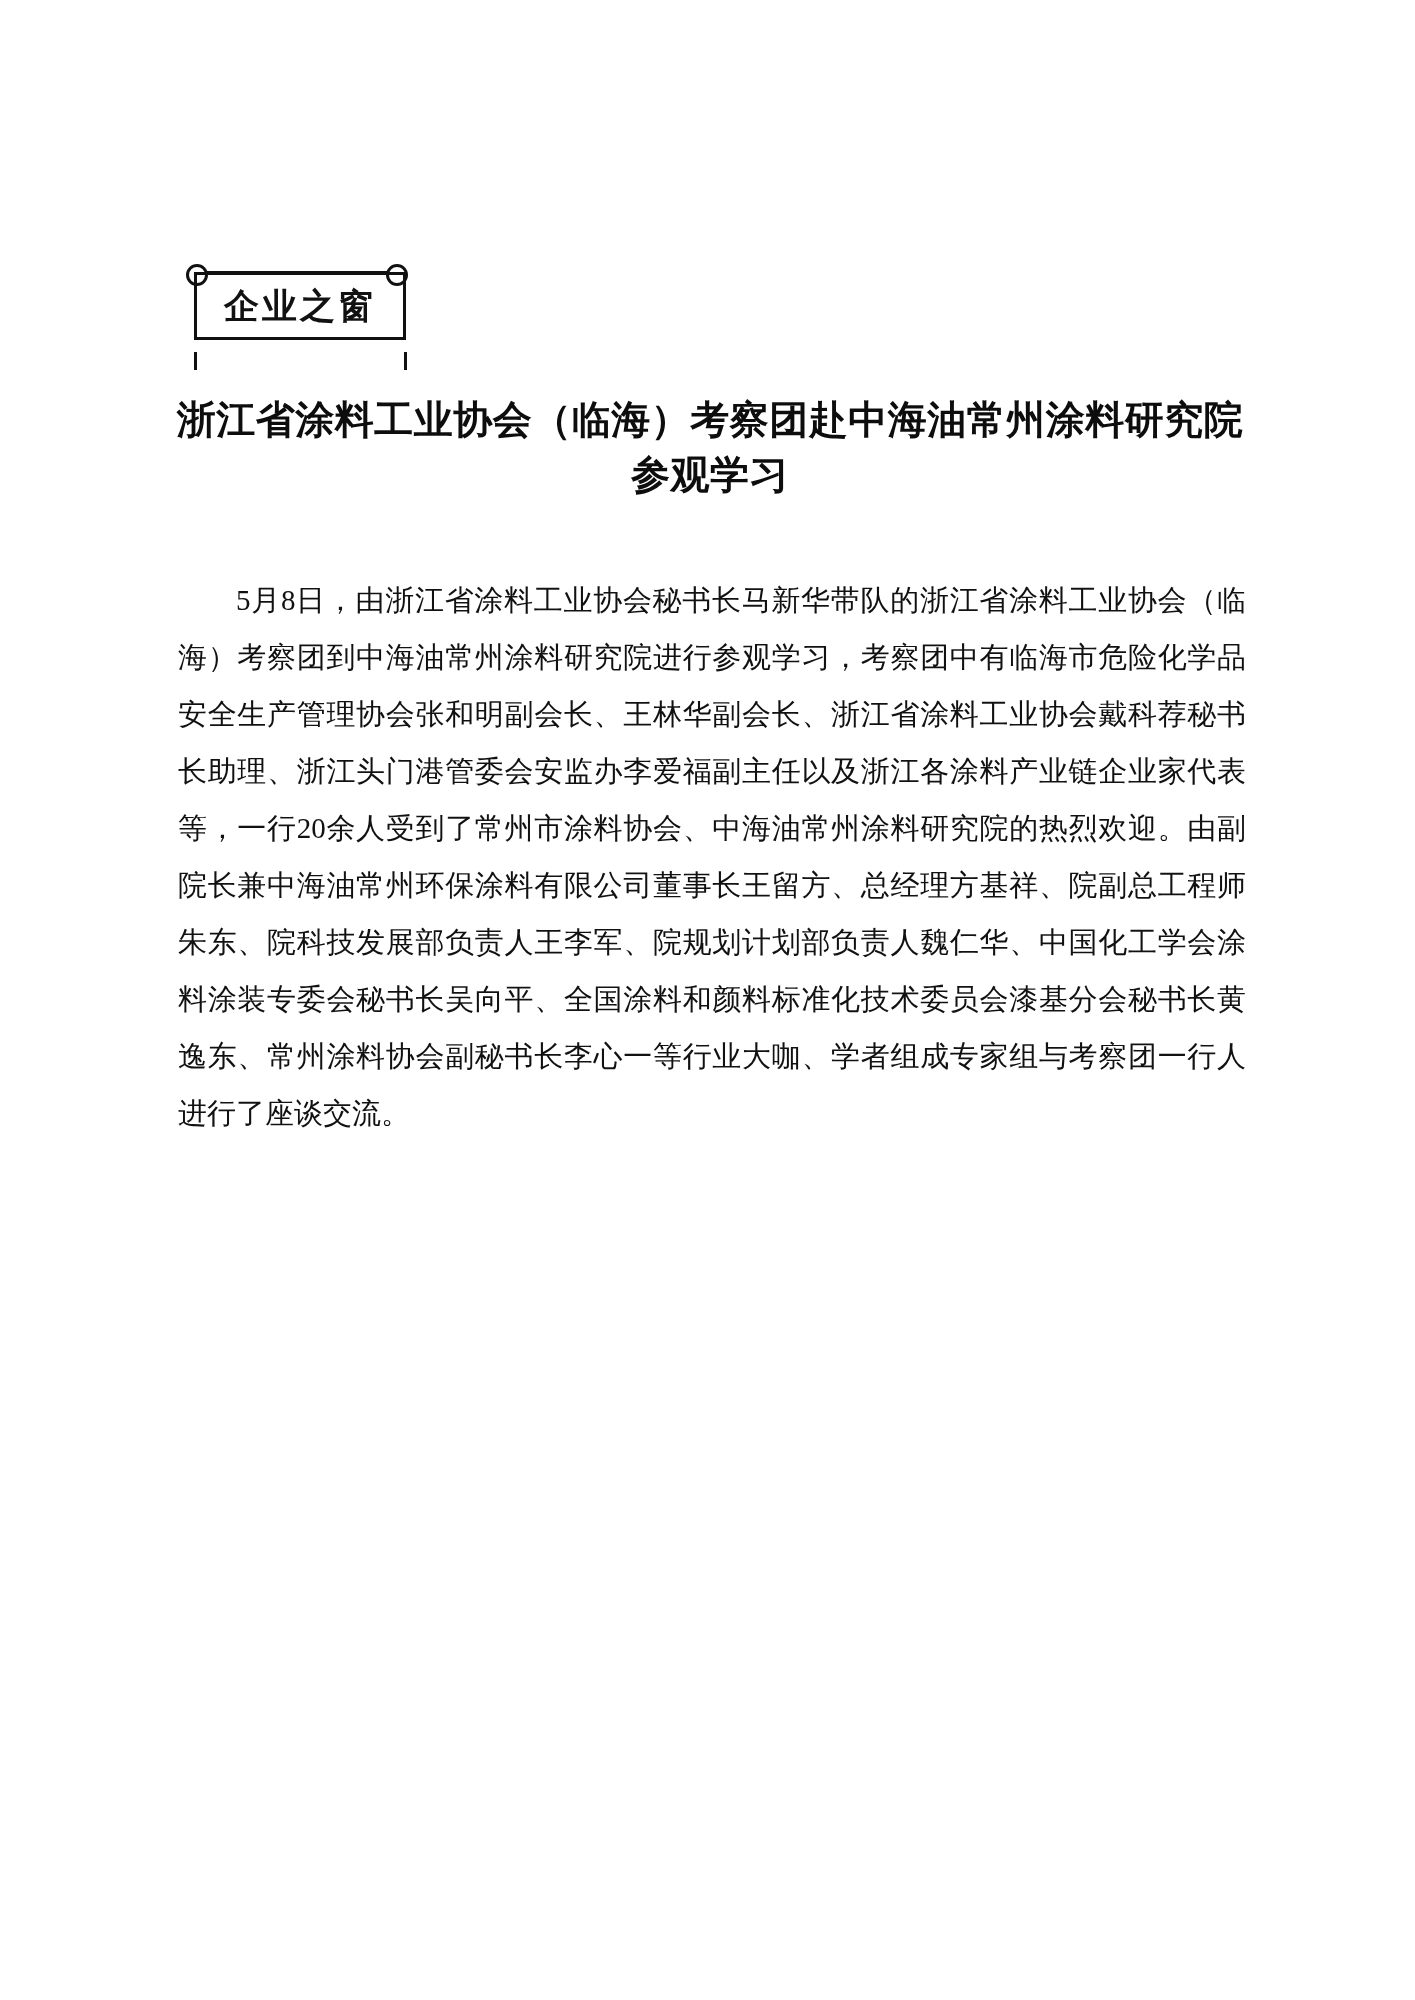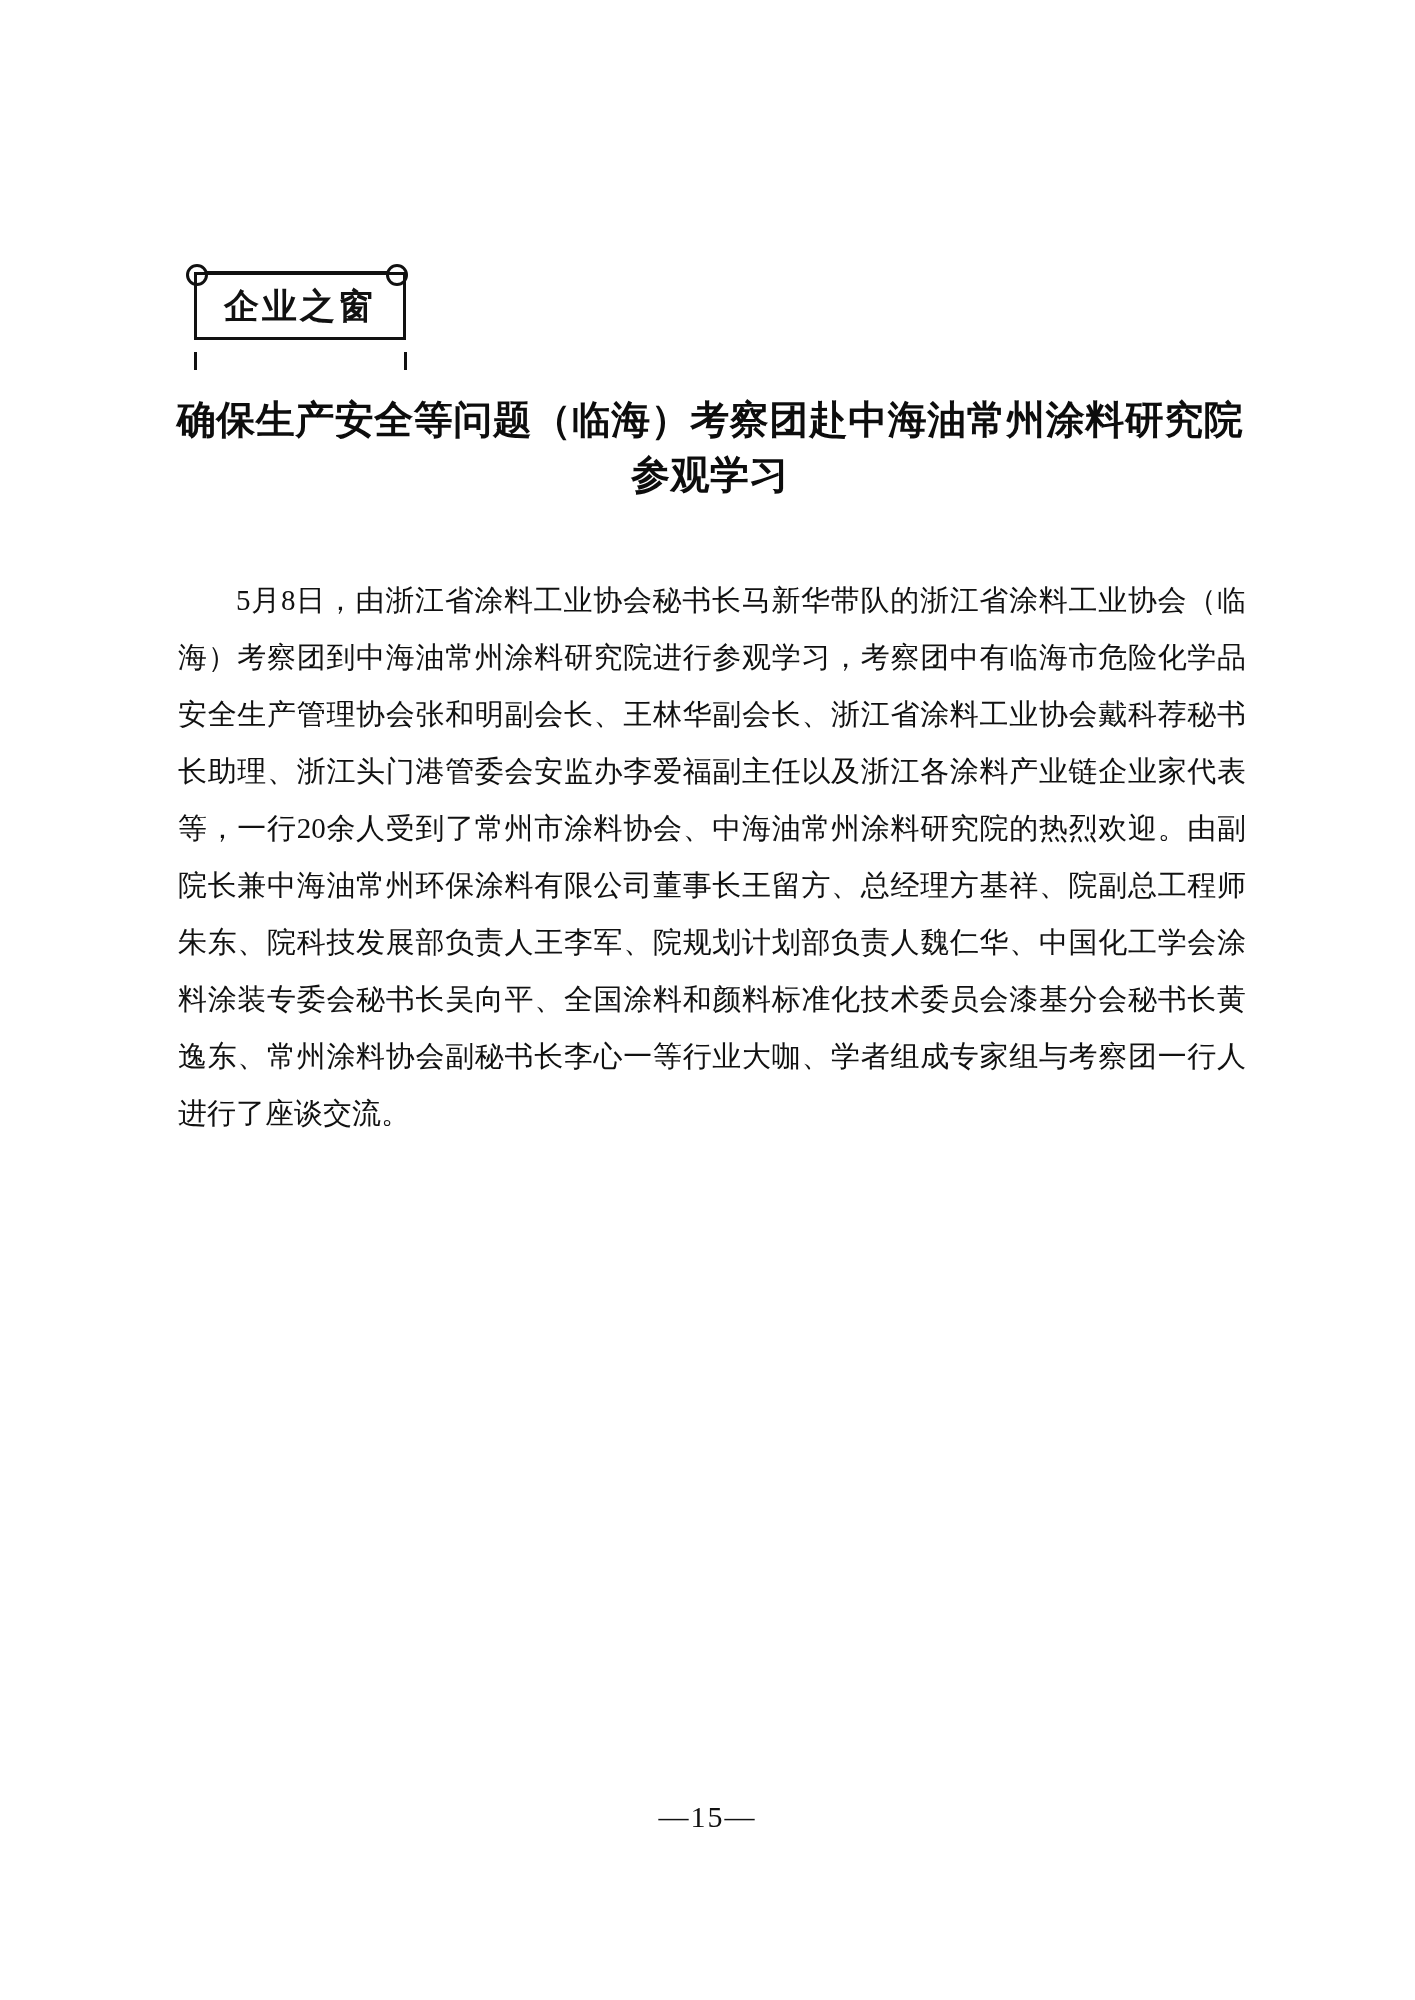--- a/index.html
+++ b/index.html
@@ -136,21 +136,20 @@
     <div class="curl-bar"></div>
     <div class="curl left"></div>
     <div class="curl right"></div>
     <div class="tail l"></div>
     <div class="tail r"></div>
     <div class="banner-box">
       <span class="banner-text">企业之窗</span>
     </div>
   </div>
 
-  <div class="doc-title">确保生产安全等问题（临海）考察团赴中海油常州涂料研究院参观学习</div>
+  <div class="doc-title">浙江省涂料工业协会（临海）考察团赴中海油常州涂料研究院参观学习</div>
 
   <div class="body-text">
     <p>5月8日，由浙江省涂料工业协会秘书长马新华带队的浙江省涂料工业协会（临海）考察团到中海油常州涂料研究院进行参观学习，考察团中有临海市危险化学品安全生产管理协会张和明副会长、王林华副会长、浙江省涂料工业协会戴科荐秘书长助理、浙江头门港管委会安监办李爱福副主任以及浙江各涂料产业链企业家代表等，一行20余人受到了常州市涂料协会、中海油常州涂料研究院的热烈欢迎。由副院长兼中海油常州环保涂料有限公司董事长王留方、总经理方基祥、院副总工程师朱东、院科技发展部负责人王李军、院规划计划部负责人魏仁华、中国化工学会涂料涂装专委会秘书长吴向平、全国涂料和颜料标准化技术委员会漆基分会秘书长黄逸东、常州涂料协会副秘书长李心一等行业大咖、学者组成专家组与考察团一行人进行了座谈交流。</p>
   </div>
 
-  <div class="page-number">—15—</div>
 
 </div>
 
 </body></html>

